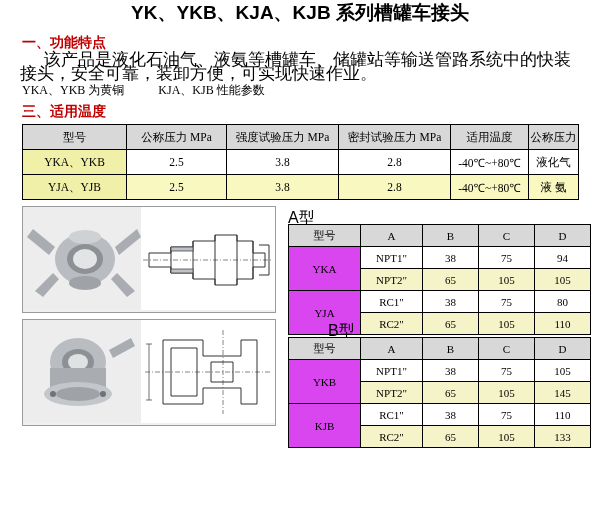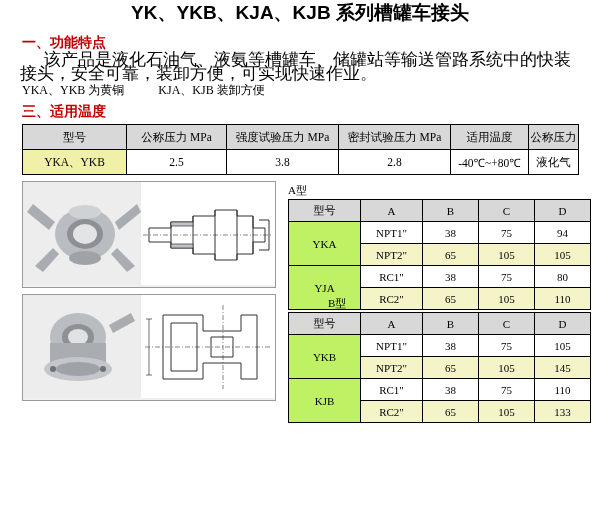--- a/index.html
+++ b/index.html
@@ -107,42 +107,42 @@
   }
   .drawing-right {
     position: absolute;
     left: 118px; top: 0;
     width: 134px; height: 103px;
     background: #ffffff;
   }
 
   .tbl-label {
     position: absolute;
-    font-size: 11px;
-    font-family: Liberation Serif, serif;
+    font-size: 16px;
+    font-family: Liberation Sans, sans-serif;
   }
 
   table.dim {
     border-collapse: collapse;
     table-layout: fixed;
     width: 302px;
     position: absolute;
   }
   table.dim td {
     border: 1px solid #000000;
     text-align: center;
     font-size: 11px;
     height: 19px;
     font-family: "Liberation Serif", serif;
   }
   table.dim tr.hdr td {
     background: #d8d8d8;
   }
   table.dim td.modelcol {
-    background: #bef264;
+    background: #d946ef;
   }
   table.dim tr.alt td {
     background: #f4f4c8;
   }
 
   .dimA { left: 288px; top: 18px; }
   .dimB { left: 288px; top: 131px; }
 
   .lblA { left: 288px; top: 2px; }
   .lblB { left: 288px; top: 115px; margin-left: 40px; }
@@ -156,21 +156,21 @@
 <div class="page">
 
   <div class="title">YK、YKB、KJA、KJB 系列槽罐车接头</div>
 
   <div class="section-head">一、功能特点</div>
   <div class="para">该产品是液化石油气、液氨等槽罐车、储罐站等输送管路系统中的快装接头，安全可靠，装卸方便，可实现快速作业。</div>
 
   <div class="material-line">
     <span>YKA、YKB 为黄铜</span>
     <span class="gap"></span>
-    <span>KJA、KJB 装卸方便</span>
+    <span>KJA、KJB 性能参数</span>
   </div>
 
   <div class="section-head">三、适用温度</div>
 
   <table class="perf">
     <colgroup>
       <col style="width:104px">
       <col style="width:100px">
       <col style="width:112px">
       <col style="width:112px">
@@ -186,20 +186,28 @@
         <td>适用温度</td>
         <td>公称压力</td>
       </tr>
       <tr class="row1">
         <td class="modelcell">YKA、YKB</td>
         <td>2.5</td>
         <td>3.8</td>
         <td>2.8</td>
         <td>-40℃~+80℃</td>
         <td>液化气</td>
+      </tr>
+      <tr class="row2">
+        <td class="modelcell">YJA、YJB</td>
+        <td>2.5</td>
+        <td>3.8</td>
+        <td>2.8</td>
+        <td>-40℃~+80℃</td>
+        <td>液  氨</td>
       </tr>
     </tbody>
   </table>
 
 
   <div class="dims-wrap" style="height:230px">
 
     <div class="imgblock imgA">
       <div class="photo-left">
         <svg width="118" height="103" viewBox="0 0 118 103">

